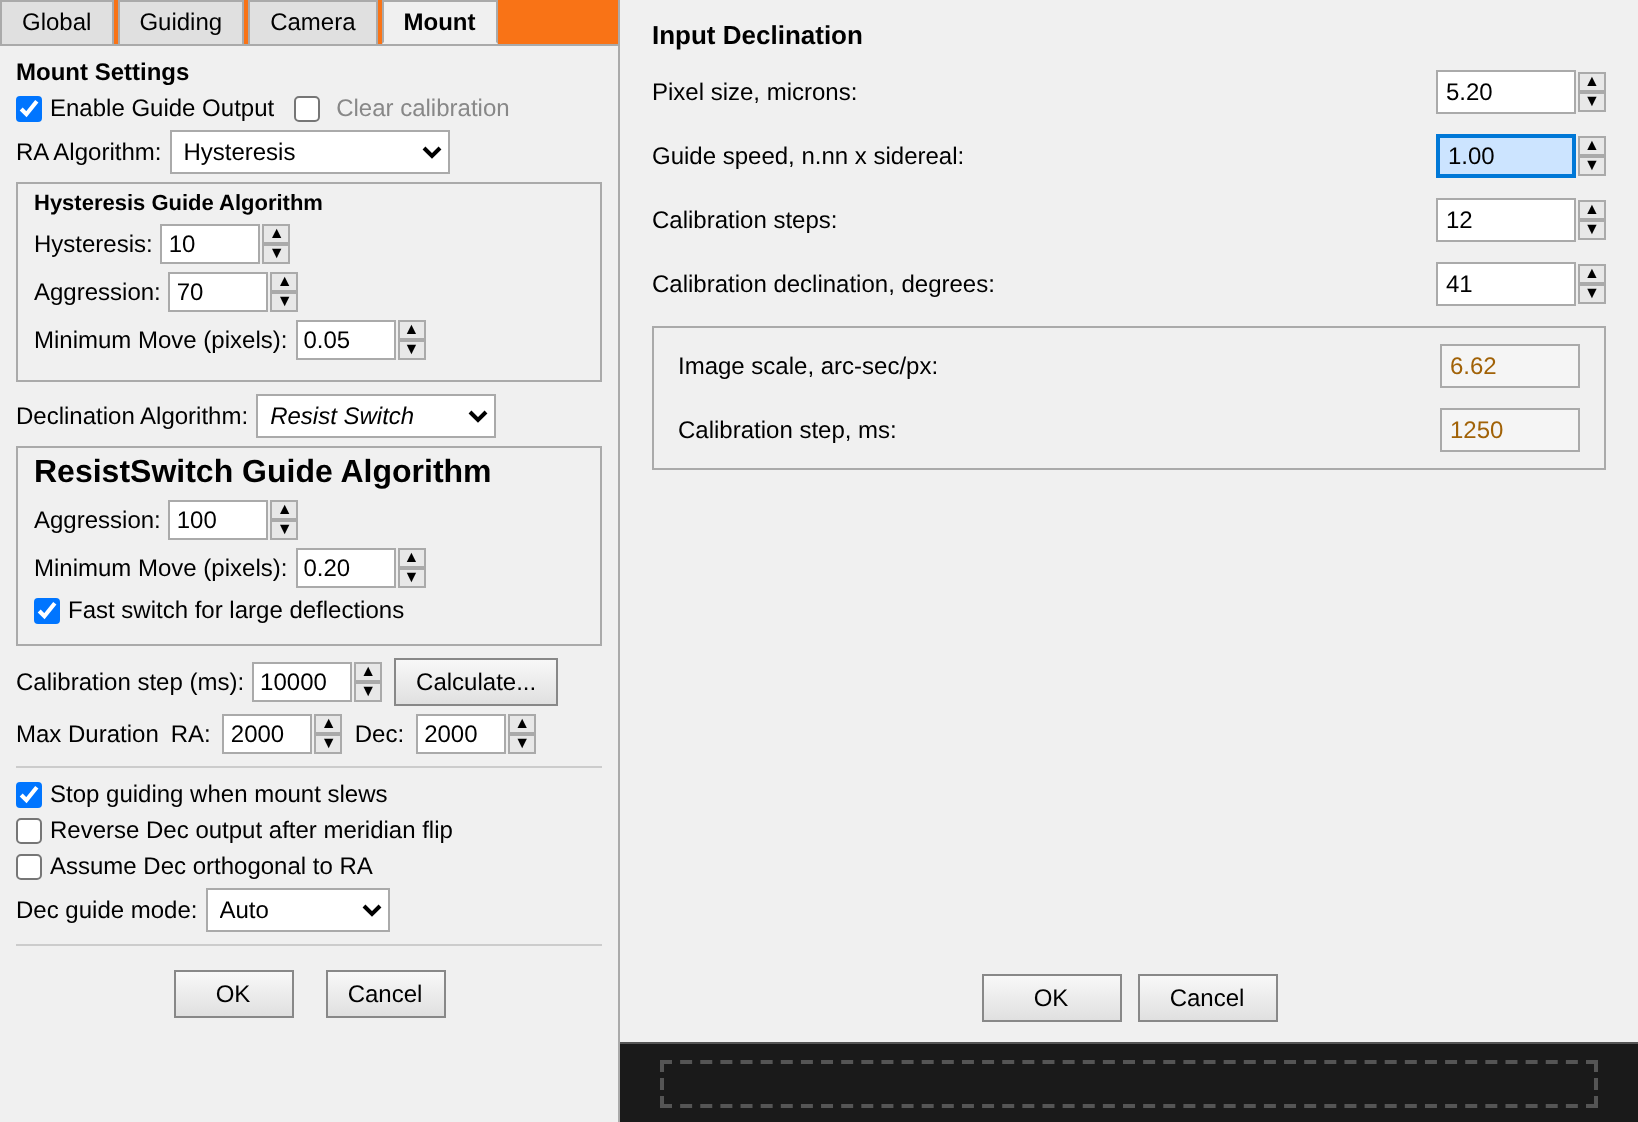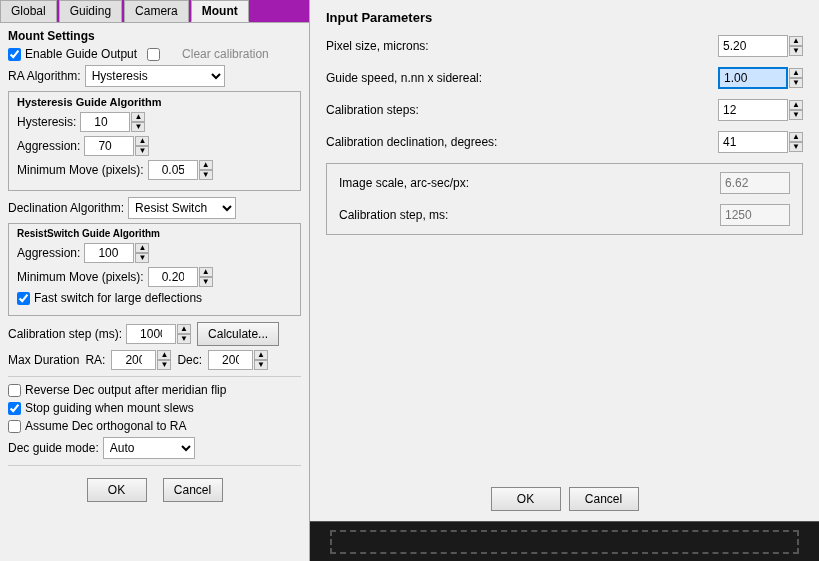--- a/index.html
+++ b/index.html
@@ -25,21 +25,21 @@
       border-right: 1px solid #aaa;
       display: flex;
       flex-direction: column;
       background: #f0f0f0;
     }
 
     
     .tabs {
       display: flex;
       border-bottom: 1px solid #aaa;
-      background: #a21caf;
+      background: #f97316;
     }
     .tab {
       padding: 3px 10px;
       border: 1px solid #aaa;
       border-bottom: none;
       background: #e0e0e0;
       cursor: pointer;
       font-size: 12px;
       margin-right: 2px;
     }
@@ -89,21 +89,21 @@
     }
 
     .input-spin {
       display: flex;
       align-items: center;
     }
     .input-spin input[type=text] {
       width: 50px;
       height: 20px;
       border: 1px solid #aaa;
-      padding: 1px 13px;
+      padding: 1px 3px;
       font-size: 12px;
       background: white;
     }
     .spin-buttons {
       display: flex;
       flex-direction: column;
       margin-left: 1px;
     }
     .spin-btn {
       width: 14px;
@@ -184,21 +184,21 @@
       padding: 1px 4px;
       font-size: 12px;
       background: white;
     }
     .param-input input[type=text].highlighted {
       border: 2px solid #0078d7;
       background: #cce4ff;
     }
     .param-input input[type=text].readonly {
       background: #f5f5f5;
-      color: #737373;
+      color: #a16207;
     }
 
     .computed-box {
       border: 1px solid #aaa;
       padding: 8px 12px;
       margin-top: 10px;
     }
     .computed-title {
       font-weight: bold;
       font-size: 12px;
@@ -260,21 +260,21 @@
       <div class="tab active">Mount</div>
     </div>
 
     <div class="left-content">
 
       <div class="group-label">Mount Settings</div>
 
       <div class="checkbox-row">
         <input type="checkbox" checked="" style="">
         <label>Enable Guide Output</label>
-        <span style="margin-left:10px; display:flex; align-items:center; gap:18px;">
+        <span style="margin-left:10px; display:flex; align-items:center; gap:4px;">
           <input type="checkbox" style="">
           <label style="color:#888;">Clear calibration</label>
         </span>
       </div>
 
       <div class="form-row">
         <label>RA Algorithm:</label>
         <select class="select-box" style="width:140px;">
           <option>Hysteresis</option>
           <option>ResistSwitch</option>
@@ -316,30 +316,30 @@
             <div class="spin-buttons">
               <button class="spin-btn">▲</button>
               <button class="spin-btn">▼</button>
             </div>
           </div>
         </div>
       </div>
 
       <div class="form-row">
         <label>Declination Algorithm:</label>
-        <select class="select-box" style="width:108px;">
+        <select class="select-box" style="width:120px;font-style:italic;">
           <option selected="">Resist Switch</option>
           <option>Hysteresis</option>
           <option>LowPass</option>
           <option>None</option>
         </select>
       </div>
 
       <div class="fieldset-box">
-        <div style="font-size:10px; font-weight:bold; margin-bottom:4px;">ResistSwitch Guide Algorithm</div>
+        <div style="font-size:16px; font-weight:bold; margin-bottom:4px;">ResistSwitch Guide Algorithm</div>
 
         <div class="form-row">
           <label>Aggression:</label>
           <div class="input-spin">
             <input type="text" value="100" style="">
             <div class="spin-buttons">
               <button class="spin-btn">▲</button>
               <button class="spin-btn">▼</button>
             </div>
           </div>
@@ -390,27 +390,27 @@
           <div class="spin-buttons">
             <button class="spin-btn">▲</button>
             <button class="spin-btn">▼</button>
           </div>
         </div>
       </div>
 
       <hr class="sep">
 
       <div class="checkbox-row">
+        <input type="checkbox" checked="" style="">
+        <label>Stop guiding when mount slews</label>
+      </div>
+
+      <div class="checkbox-row">
         <input type="checkbox" style="">
         <label>Reverse Dec output after meridian flip</label>
-      </div>
-
-      <div class="checkbox-row">
-        <input type="checkbox" checked="" style="">
-        <label>Stop guiding when mount slews</label>
       </div>
 
       <div class="checkbox-row">
         <input type="checkbox" style="">
         <label>Assume Dec orthogonal to RA</label>
       </div>
 
       <div class="form-row" style="margin-top:4px;">
         <label>Dec guide mode:</label>
         <select class="select-box" style="width:92px;">
@@ -426,21 +426,21 @@
       <div class="bottom-buttons">
         <button class="btn" style="width:60px;">OK</button>
         <button class="btn" style="width:60px;">Cancel</button>
       </div>
     </div>
   </div>
 
   <div class="right-panel">
     <div class="right-content">
 
-      <div class="section-title">Input Parameters</div>
+      <div class="section-title">Input Declination</div>
 
 
       <div class="param-row">
         <span class="param-label">Pixel size, microns:</span>
         <div class="param-input">
           <input type="text" value="5.20" style="">
           <div class="spin-buttons" style="margin-left:1px;">
             <button class="spin-btn">▲</button>
             <button class="spin-btn">▼</button>
           </div>

